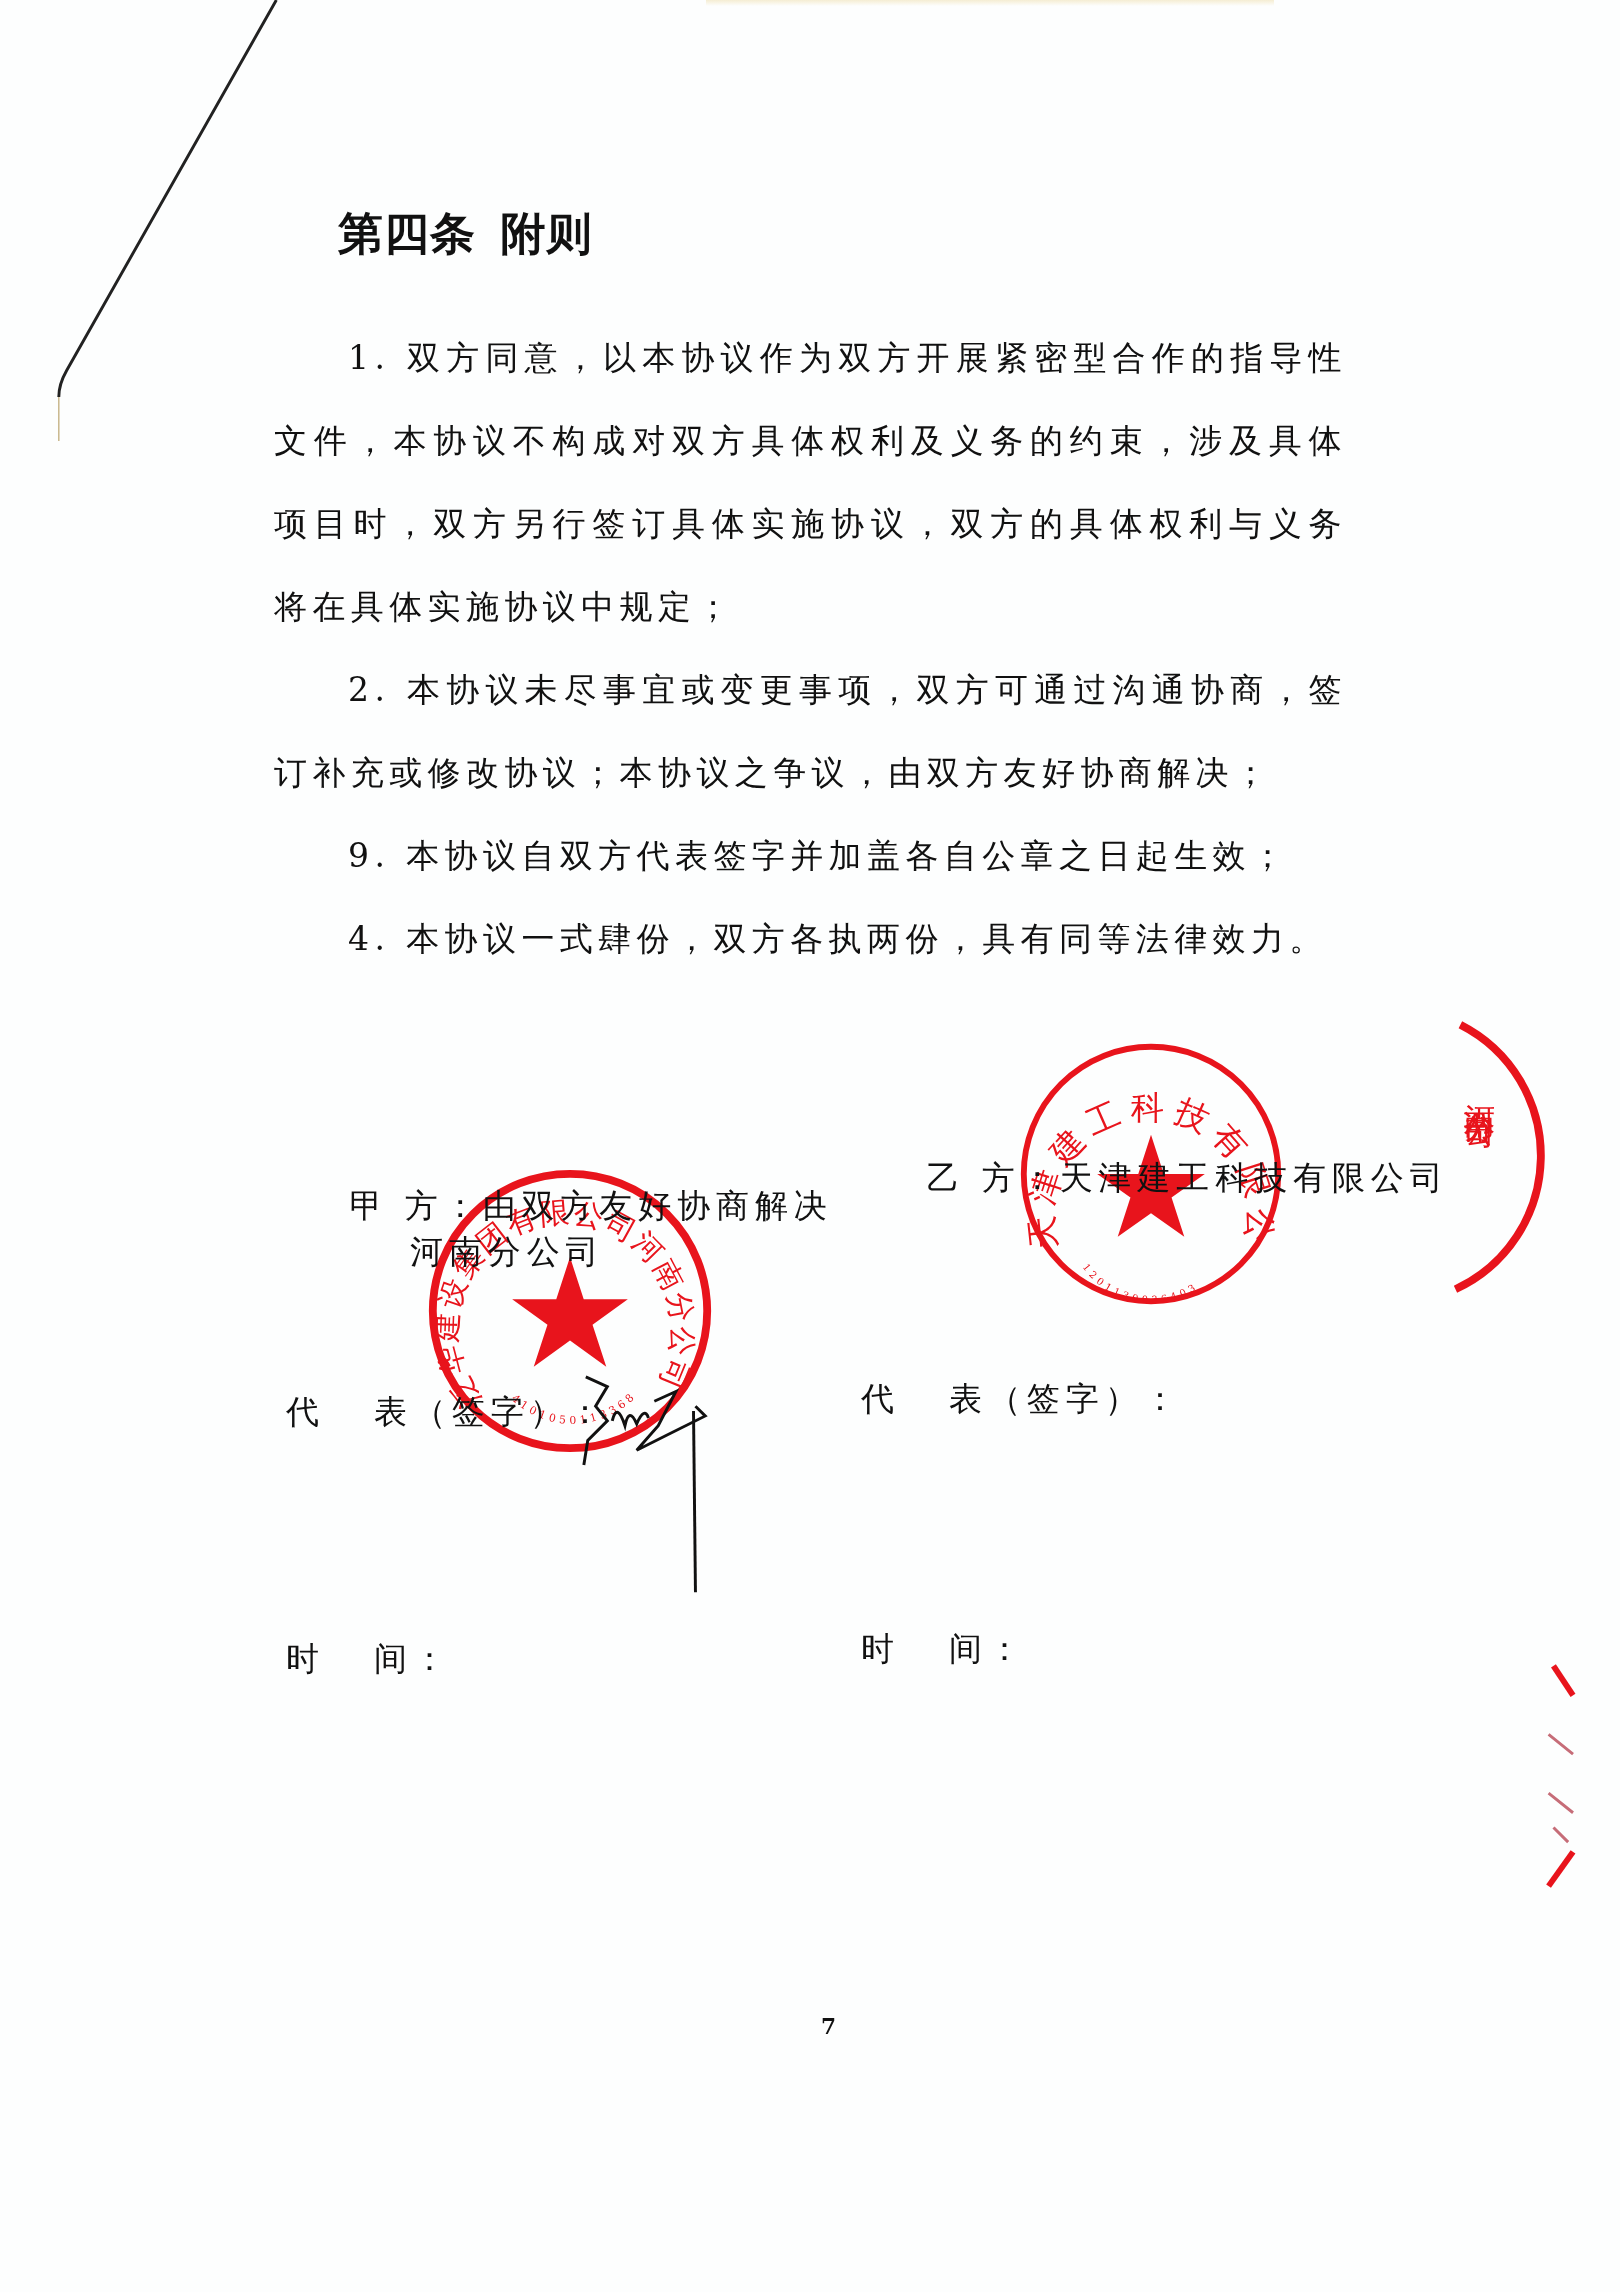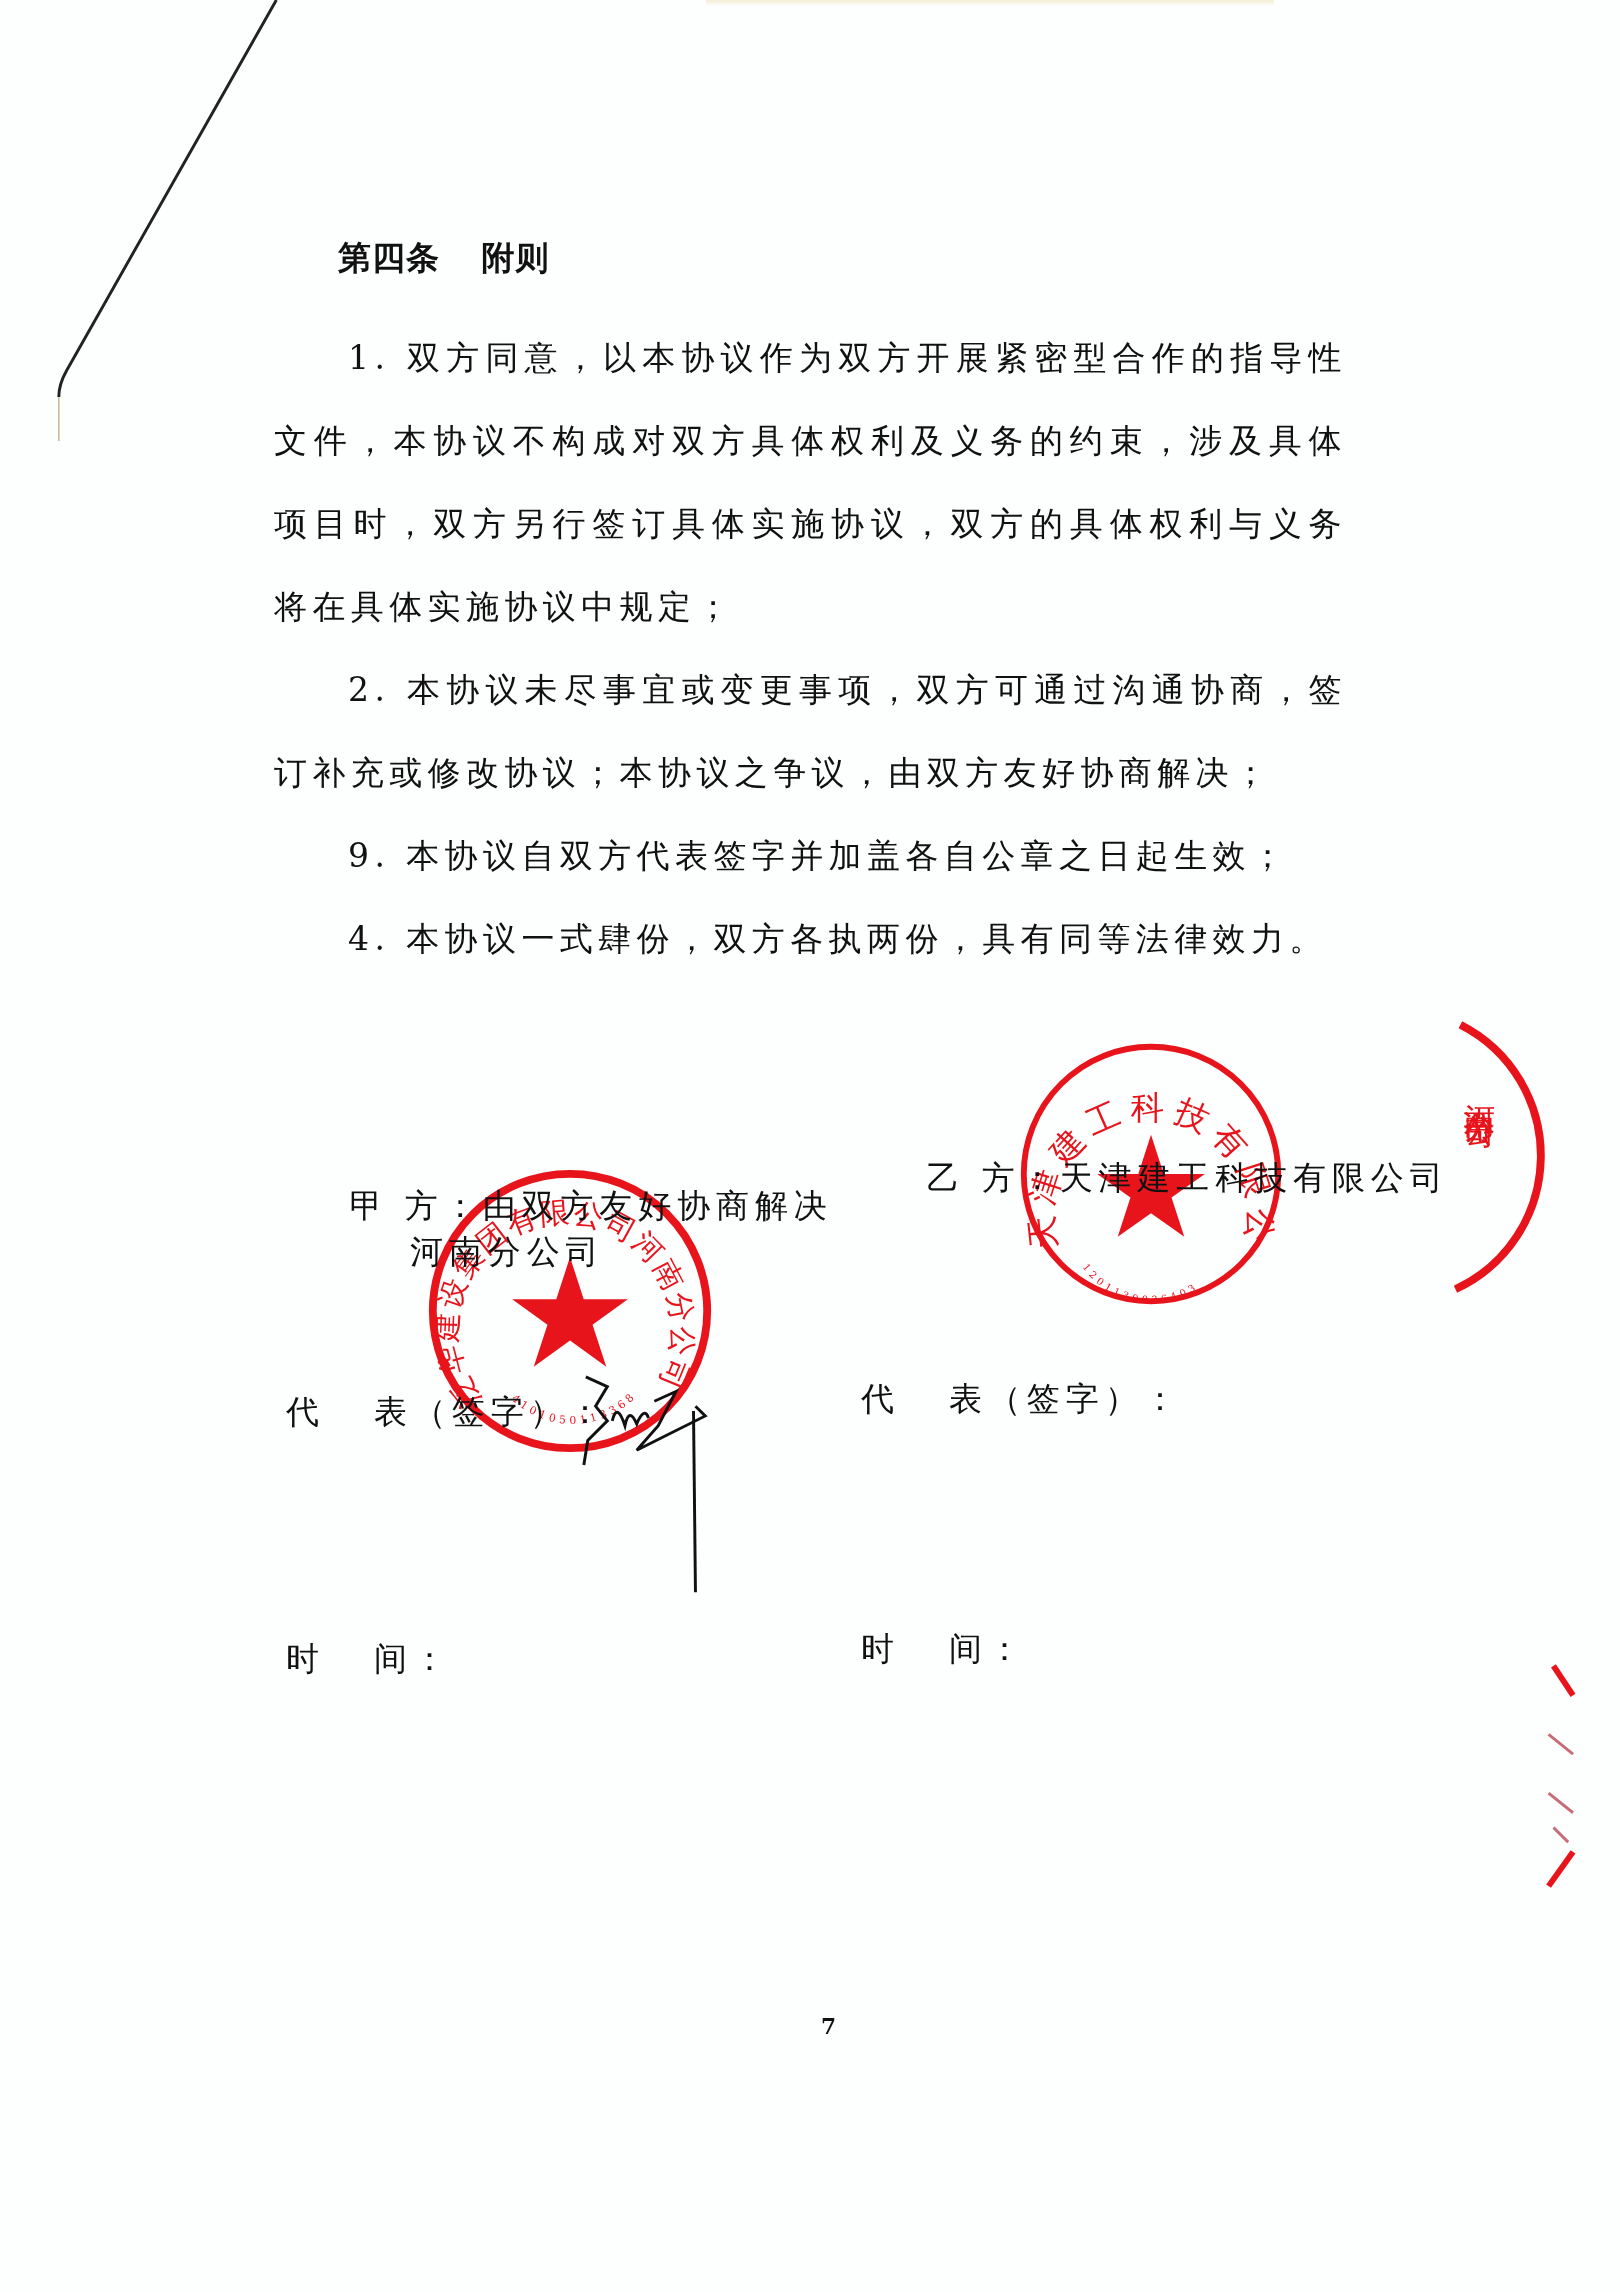--- a/index.html
+++ b/index.html
@@ -2,22 +2,22 @@
 <html><head>
 <meta charset="utf-8">
 <style>
   html, body { margin:0; padding:0; background:#ffffff; }
   body { width:1620px; height:2293px; position:relative; overflow:hidden;
          font-family:"DejaVu Serif", "Liberation Serif", serif; color:#111; }
   .page { position:absolute; left:0; top:0; width:1620px; height:2293px; background:#fdfefe; }
   .top-shadow { position:absolute; left:706px; top:0; width:568px; height:5.9px;
                 background:linear-gradient(#f3e9c8, rgba(255,255,255,0)); opacity:.8; }
   .fold-line { position:absolute; left:0; top:0; width:294px; height:441px; }
-  .section-title { position:absolute; left:338px; top:204px; font-family:Liberation Mono, monospace;
-                   font-weight:bold; font-size:33px; letter-spacing:1px; white-space:pre;margin-top:32px; }
+  .section-title { position:absolute; left:338px; top:204px; font-family:Liberation Serif, serif;
+                   font-weight:bold; font-size:45px; letter-spacing:1px; white-space:pre; }
   .body-text { position:absolute; left:274px; top:316px; width:1073px; font-size:33px; line-height:83px;
                letter-spacing:5.4px; text-align:justify; }
   .para { margin:0; text-indent:74px; }
   .party { position:absolute; font-size:33px; letter-spacing:5.9px; white-space:pre; }
   .stamp { position:absolute; }
   .page-number { position:absolute; left:821px; top:2014px; font-size:21.6px; font-weight:bold; }
   .signature { position:absolute; left:568px; top:1367px; width:157px; height:235px; }
 </style>
 </head>
 <body>

